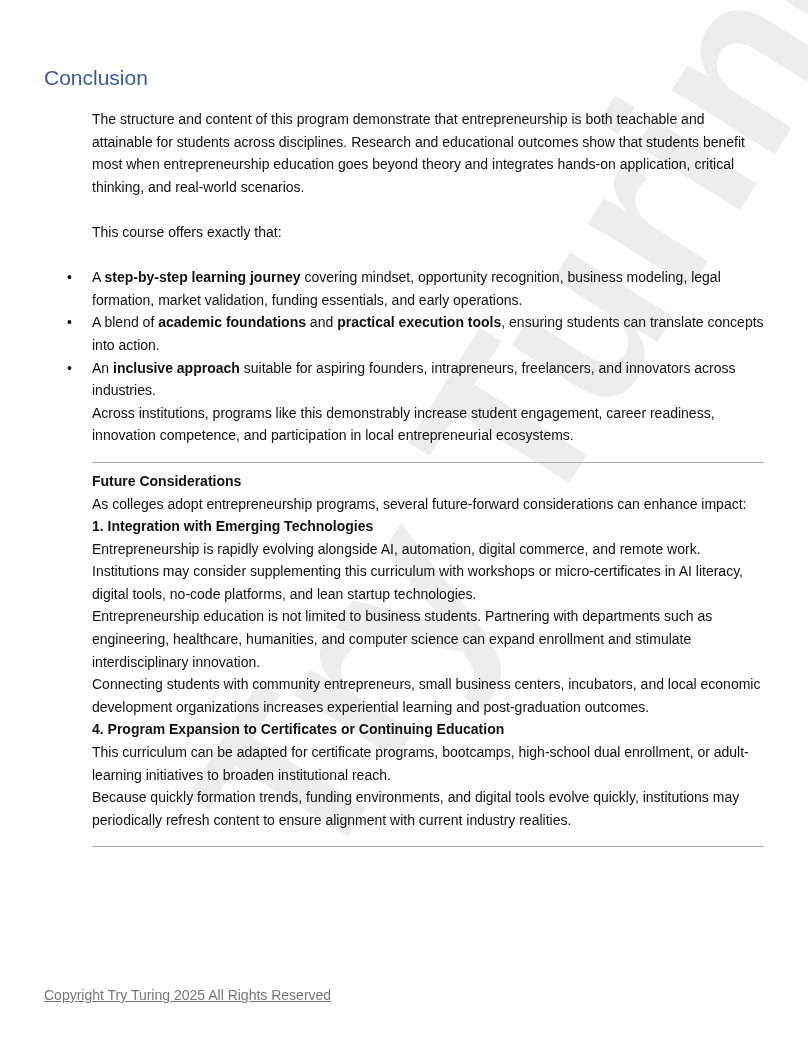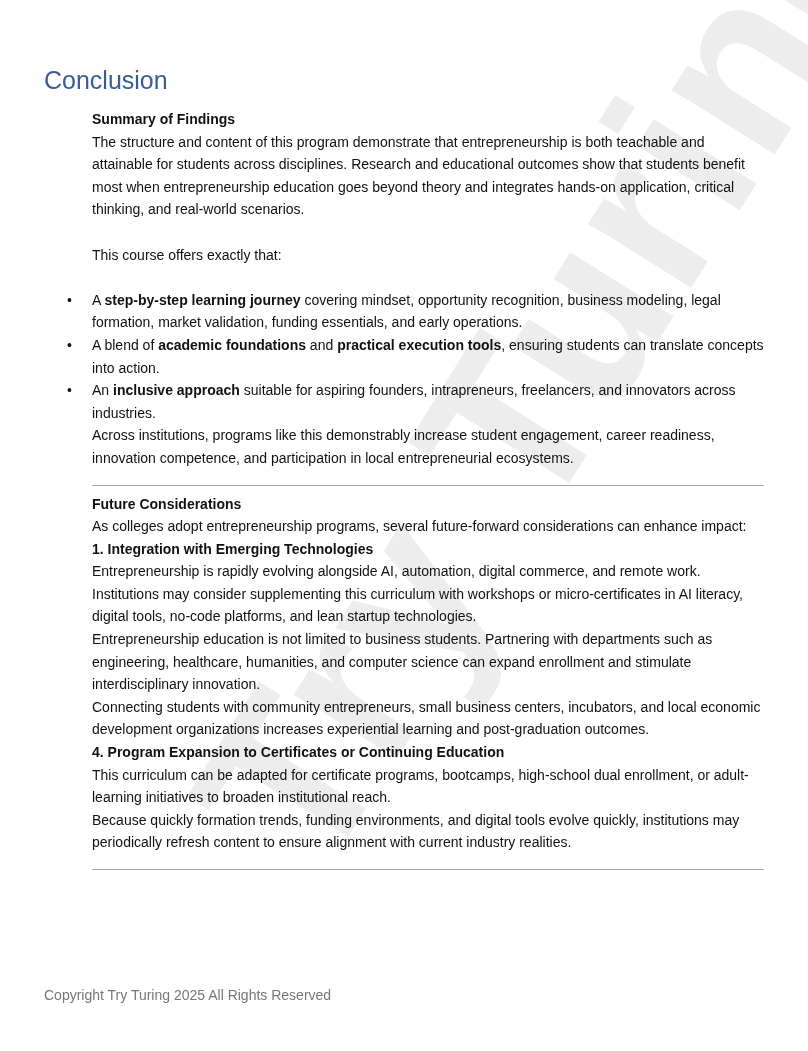--- a/index.html
+++ b/index.html
@@ -1,41 +1,40 @@
 <!DOCTYPE html>
 <html><head>
 <meta charset="utf-8">
 <style>
   html, body { margin: 0; padding: 0; background: #ffffff; }
   body { width: 808px; height: 1051px; position: relative; overflow: hidden;
          font-family: "Liberation Sans", sans-serif; color: #111; }
   .watermark { position: absolute; left: 140px; top: 330px; font-size: 230px; font-weight: bold;
                color: rgba(0,0,0,0.07); transform: rotate(-58deg); transform-origin: left top;
                white-space: nowrap; pointer-events: none; top: 770px; letter-spacing: 2px; }
-  h1 { position: absolute; left: 44px; top: 66px; margin: 0; font-weight: normal; font-size: 25px;
+  h1 { position: absolute; left: 44px; top: 66px; margin: 0; font-weight: normal; font-size: 21px;
        color: #3b5b93; }
   .content { position: absolute; left: 92px; top: 108px; width: 672px; font-size: 14px; line-height: 22.6px; }
   .content p { margin: 0; }
   .bold { font-weight: bold; margin-top: 8px; }
   .sp { height: 22.6px; }
   ul { margin: 0; padding: 0; list-style: none; }
   li { position: relative; }
   li .bullet { position: absolute; left: -25px; top: 0; }
   hr { border: 0; border-top: 1px solid #a8a8a8; margin: 15px 0 7px 0; }
-  .footer { position: absolute; left: 44px; top: 987px; font-size: 14px; color: #777; }
+  .footer { position: absolute; left: 44px; top: 987px; font-size: 14px; color: #777; text-decoration: underline; }
 </style>
 </head>
 <body>
 
 <div class="watermark">Try Turing</div>
 
 <h1>Conclusion</h1>
 
 <div class="content">
-  <p class="bold">Summary of Findings</p>
   <p>The structure and content of this program demonstrate that entrepreneurship is both teachable and attainable for students across disciplines. Research and educational outcomes show that students benefit most when entrepreneurship education goes beyond theory and integrates hands-on application, critical thinking, and real-world scenarios.</p>
   <div class="sp"></div>
   <p>This course offers exactly that:</p>
   <div class="sp"></div>
   <ul>
     <li><span class="bullet">•</span><span>A </span><span class="bold">step-by-step learning journey</span><span> covering mindset, opportunity recognition, business modeling, legal formation, market validation, funding essentials, and early operations.</span></li>
     <li><span class="bullet">•</span><span>A blend of </span><span class="bold">academic foundations</span><span> and </span><span class="bold">practical execution tools</span><span>, ensuring students can translate concepts into action.</span></li>
     <li><span class="bullet">•</span><span>An </span><span class="bold">inclusive approach</span><span> suitable for aspiring founders, intrapreneurs, freelancers, and innovators across industries.</span></li>
   </ul>
   <p>Across institutions, programs like this demonstrably increase student engagement, career readiness, innovation competence, and participation in local entrepreneurial ecosystems.</p>

